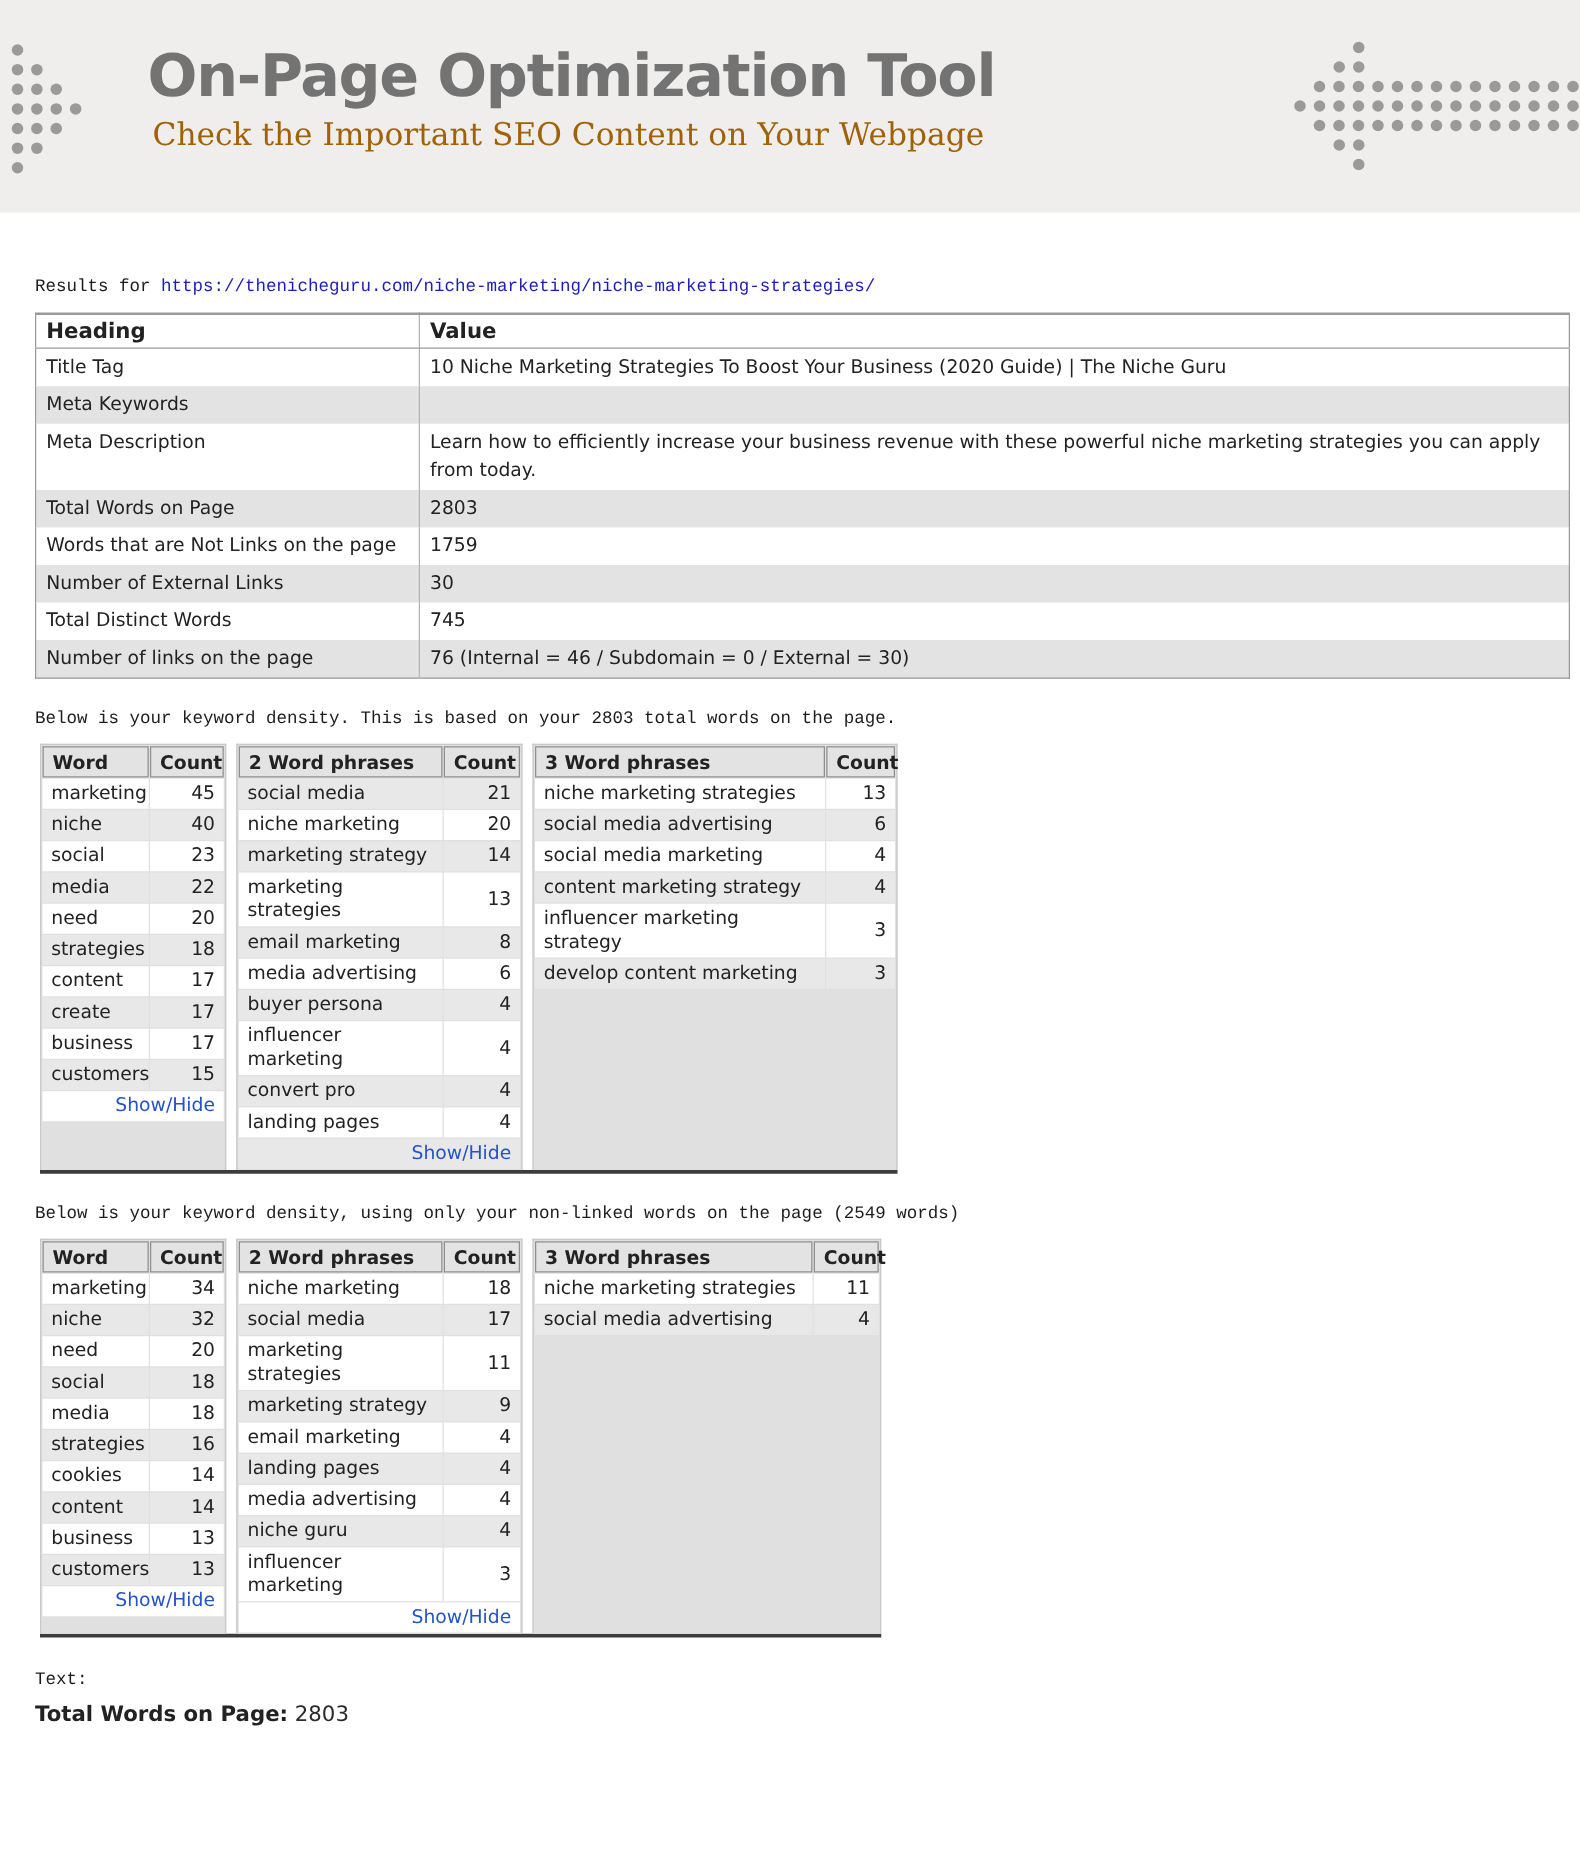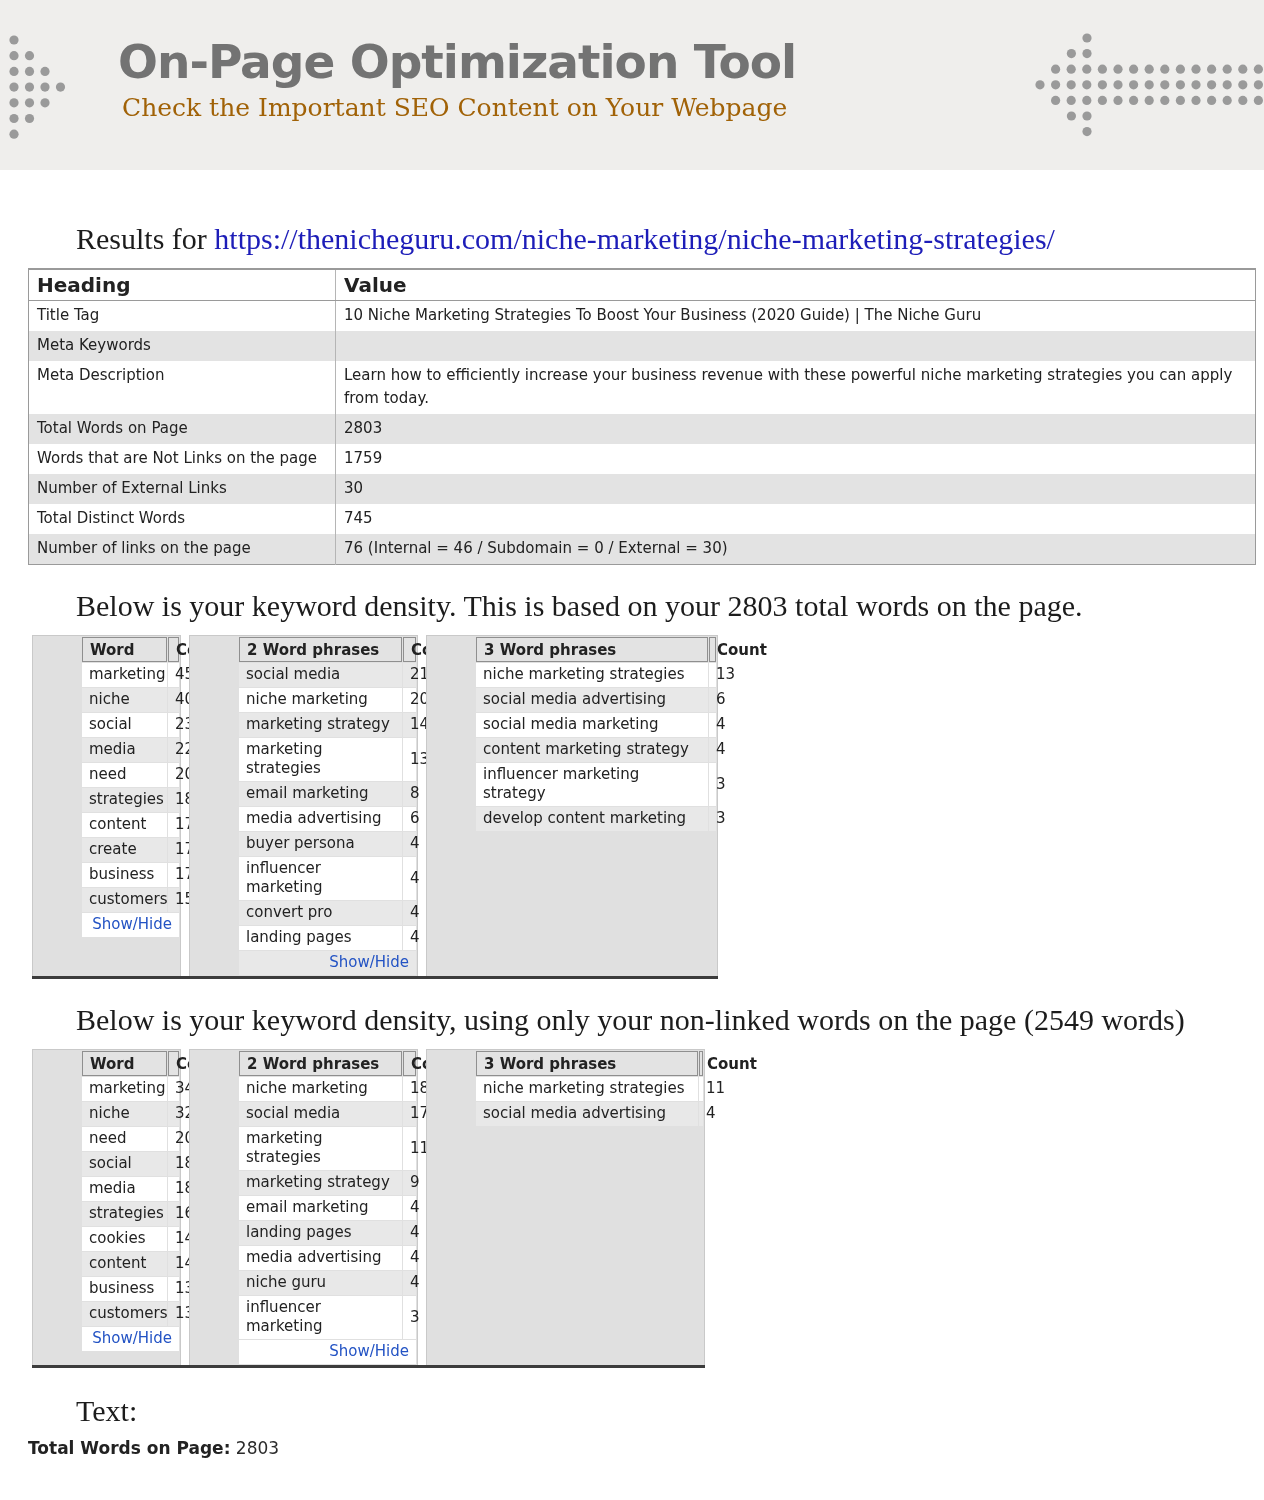--- a/index.html
+++ b/index.html
@@ -11,44 +11,44 @@
   .site-title { padding-top:34px; margin-left:118px; font-size:47px; font-weight:bold;
                 letter-spacing:-1px; color:#737373; }
   .site-subtitle { margin-left:122px; margin-top:4px; font-family:"DejaVu Serif", serif;
                    font-size:25px; color:#a16207; }
   .dots-svg { position:absolute; }
   #dots-left { left:4px; top:30px; }
   #dots-right { right:0; top:30px; }
 
   
   .content { padding:0 8px 0 28px; }
-  .serif-h { font-family:Liberation Serif, serif; font-size:30px; color:#1c1c1c;margin-left:48px; }
+  .serif-h { font-family:Liberation Mono, monospace; font-size:14px; color:#1c1c1c; }
   .results-line { margin-top:52px; }
   .results-line a { color:#1d1db8; text-decoration:none; }
 
   
   table.summary { width:1228px; border-collapse:collapse; margin-top:12px;
                   border:1px solid #9a9a9a; border-top:2px solid #9a9a9a;
                   font-size:15px; table-layout:fixed; }
-  table.summary th { text-align:left; padding:3px 8px; font-size:20px;
+  table.summary th { text-align:left; padding:3px 8px; font-size:17px;
                      border-bottom:1px solid #9a9a9a; }
   table.summary th:first-child, table.summary td:first-child { width:307px;
                      border-right:1px solid #b5b5b5; }
   table.summary td { padding:3px 8px 4px 8px; vertical-align:top; line-height:23px; }
   table.summary td:first-child { font-weight:normal; }
   table.summary tbody tr:nth-child(even) td { background:#e3e3e3; }
 
   
   .kd-heading { margin-top:24px; }
   .kd-group { display:inline-flex; align-items:stretch; margin-top:12px; margin-left:4px;
               border-bottom:3px solid #3c3c3c; }
   .kd-col { background:#e0e0e0; margin-right:8px; border:1px solid #c9c9c9; border-bottom:none; }
   .kd-col:last-child { margin-right:0; }
   table.kd-table { border-collapse:separate; border-spacing:1px; font-size:15px;
-                   table-layout:fixed;padding-left:48px; }
+                   table-layout:fixed; }
   table.kd-table th { background:#e3e3e3; border:1px solid #8f8f8f; text-align:left;
                       padding:2px 7px; font-size:15px; height:25px; }
   table.kd-table td { padding:2px 7px 3px 7px; line-height:19px; background:#ffffff; }
   table.kd-table td:last-child, table.kd-table th:last-child { text-align:right; }
   table.kd-table tbody tr:nth-child(even) td { background:#e8e8e8; }
   table.kd-table.offset tbody tr:nth-child(odd) td { background:#e8e8e8; }
   table.kd-table.offset tbody tr:nth-child(even) td { background:#ffffff; }
   table.kd-table tfoot td { background:#ffffff; text-align:left; }
   table.kd-table.offset tfoot td { background:#e8e8e8; }
   table.kd-table tfoot a { color:#2353c4; text-decoration:none; cursor:pointer; }

